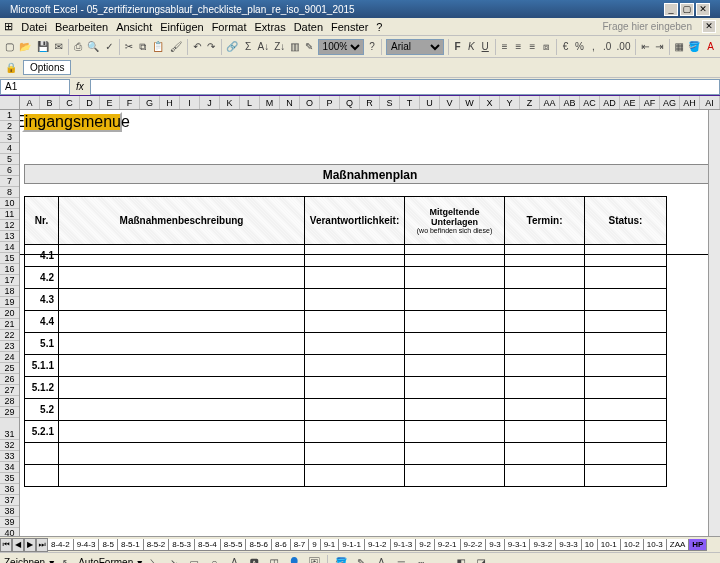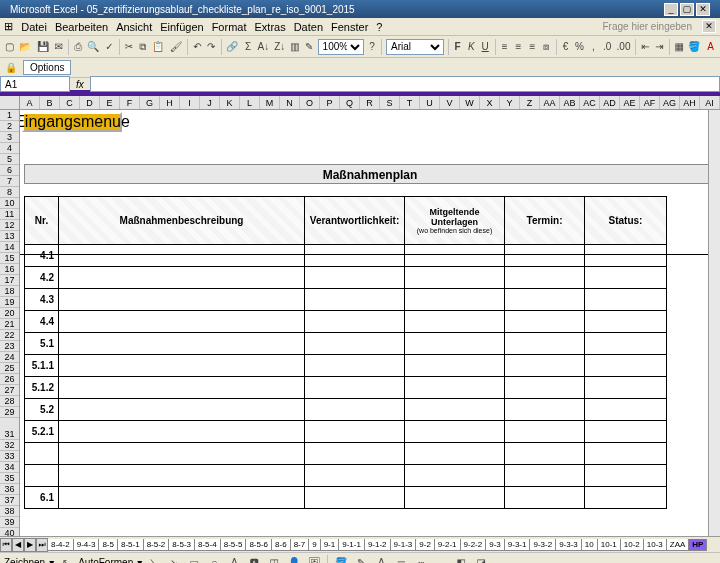--- a/index.html
+++ b/index.html
@@ -66,21 +66,21 @@
     align-items: center;
     justify-content: center;
     font-size: 10px;
     color: #444;
   }
   .tb-sep { width:1px; height:16px; background:#c0c0c0; margin:0 1px; }
   .tb-select {
     height: 16px;
     font-size: 10px;
     border: 1px solid #7f9db9;
-    background: #ffffff;
+    background: #a3a3a3;
   }
   .toolbar2 {
     height: 20px;
     background: #ece9d8;
     display: flex;
     align-items: center;
     padding: 0 4px;
     gap: 3px;
     border-bottom: 1px solid #c0c0c0;
   }
@@ -88,21 +88,21 @@
     font-size: 10px;
     border: 1px solid #7f9db9;
     background: #fff;
     padding: 1px 6px;
   }
   .formula-bar {
     height: 18px;
     background: #ece9d8;
     display: flex;
     align-items: center;
-    border-bottom: 6px solid #4c1d95;
+    border-bottom: 1px solid #4c1d95;
   }
   .namebox {
     width: 70px;
     height: 16px;
     background: #fff;
     border: 1px solid #7f9db9;
     font-size: 10px;
     padding-left: 4px;
     display: flex;
     align-items: center;
@@ -560,28 +560,20 @@
               <td class="c-status"></td>
             </tr>
             <tr>
               <td class="nr"></td>
               <td class="c-desc"></td>
               <td class="c-verantw"></td>
               <td class="c-mit"></td>
               <td class="c-termin"></td>
               <td class="c-status"></td>
             </tr>
-            <tr>
-              <td class="nr">6.1</td>
-              <td class="c-desc"></td>
-              <td class="c-verantw"></td>
-              <td class="c-mit"></td>
-              <td class="c-termin"></td>
-              <td class="c-status"></td>
-            </tr>
           </tbody>
       </table>
       <div class="thick-line"></div>
       <div class="vscroll"></div>
     </div>
   </div>
 </div>
 
 <div class="sheet-tabs">
   <span class="nav-btn">⏮</span>

